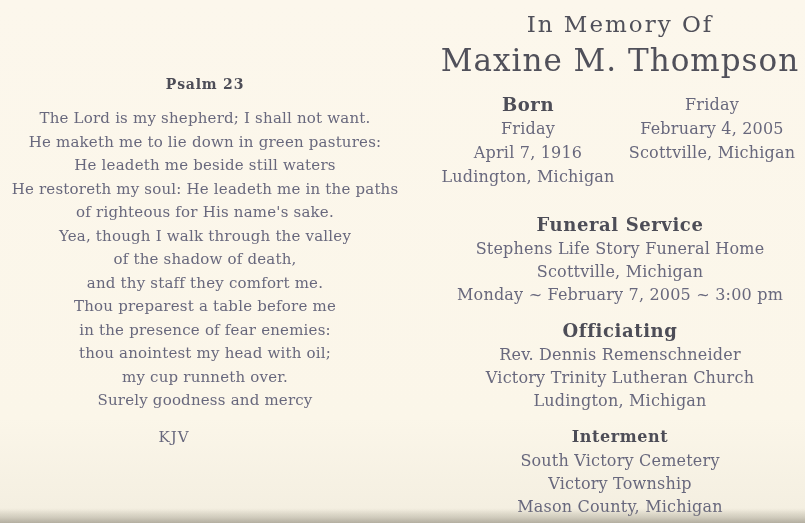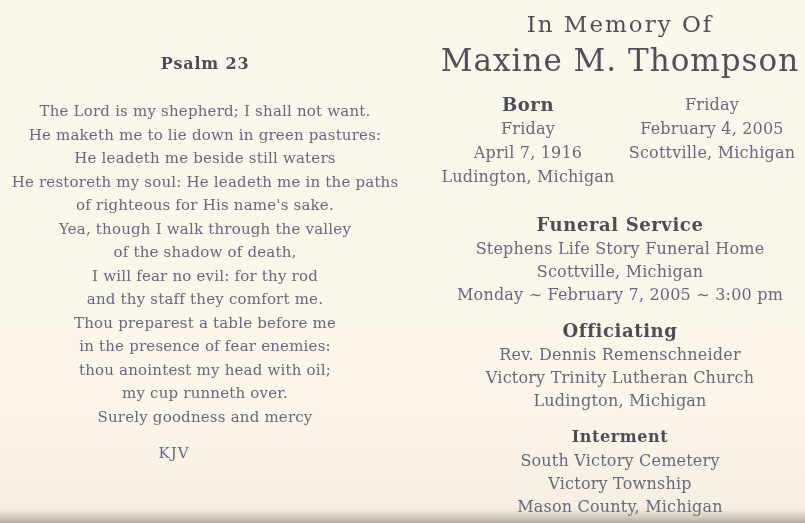--- a/index.html
+++ b/index.html
@@ -11,25 +11,25 @@
   .card {
     position: relative; width: 805px; height: 523px;
     background: linear-gradient(180deg, #fcf7ec 0%, #fbf6e9 80%, #f4efe1 97%, #e2ddcd 100%);
   }
   
   .panel-left {
     position: absolute; left: 0; top: 0; width: 410px;
     text-align: center; color: #68687d;
   }
   .psalm-title {
-    padding-top: 52px; font-size: 16px; line-height: 24px;
+    padding-top: 72px; font-size: 14px; line-height: 24px;
     color: #4d4d57; letter-spacing: 0.8px; font-weight: bold;
   }
   .psalm-body {
-    margin-top: 24px; font-size: 15px; line-height: 23.5px;
+    margin-top: 11px; font-size: 15px; line-height: 23.5px;
     letter-spacing: 0.2px; white-space: nowrap;
   }
   .kjv {
     margin-top: 15px; font-size: 15px; text-align: center; padding-right: 62px;
     color: #68687d; letter-spacing: 1px;
   }
   
   .panel-right {
     position: absolute; left: 420px; top: 0; width: 400px;
     text-align: center; color: #68687d;
@@ -68,21 +68,20 @@
   <div class="panel-left">
     <div class="psalm-title">Psalm 23</div>
     <div class="psalm-body">
       <div class="psalm-line">The Lord is my shepherd; I shall not want.</div>
       <div class="psalm-line">He maketh me to lie down in green pastures:</div>
       <div class="psalm-line">He leadeth me beside still waters</div>
       <div class="psalm-line">He restoreth my soul:  He leadeth me in the paths</div>
       <div class="psalm-line">of righteous for His name's sake.</div>
       <div class="psalm-line">Yea, though I walk through the valley</div>
       <div class="psalm-line">of the shadow of death,</div>
-      <div class="psalm-line">I will fear no evil: for thy rod</div>
       <div class="psalm-line">and thy staff they comfort me.</div>
       <div class="psalm-line">Thou preparest a table before me</div>
       <div class="psalm-line">in the presence of fear enemies:</div>
       <div class="psalm-line">thou anointest my head with oil;</div>
       <div class="psalm-line">my cup runneth over.</div>
       <div class="psalm-line">Surely goodness and mercy</div>
     </div>
     <div class="kjv">KJV</div>
   </div>
 

